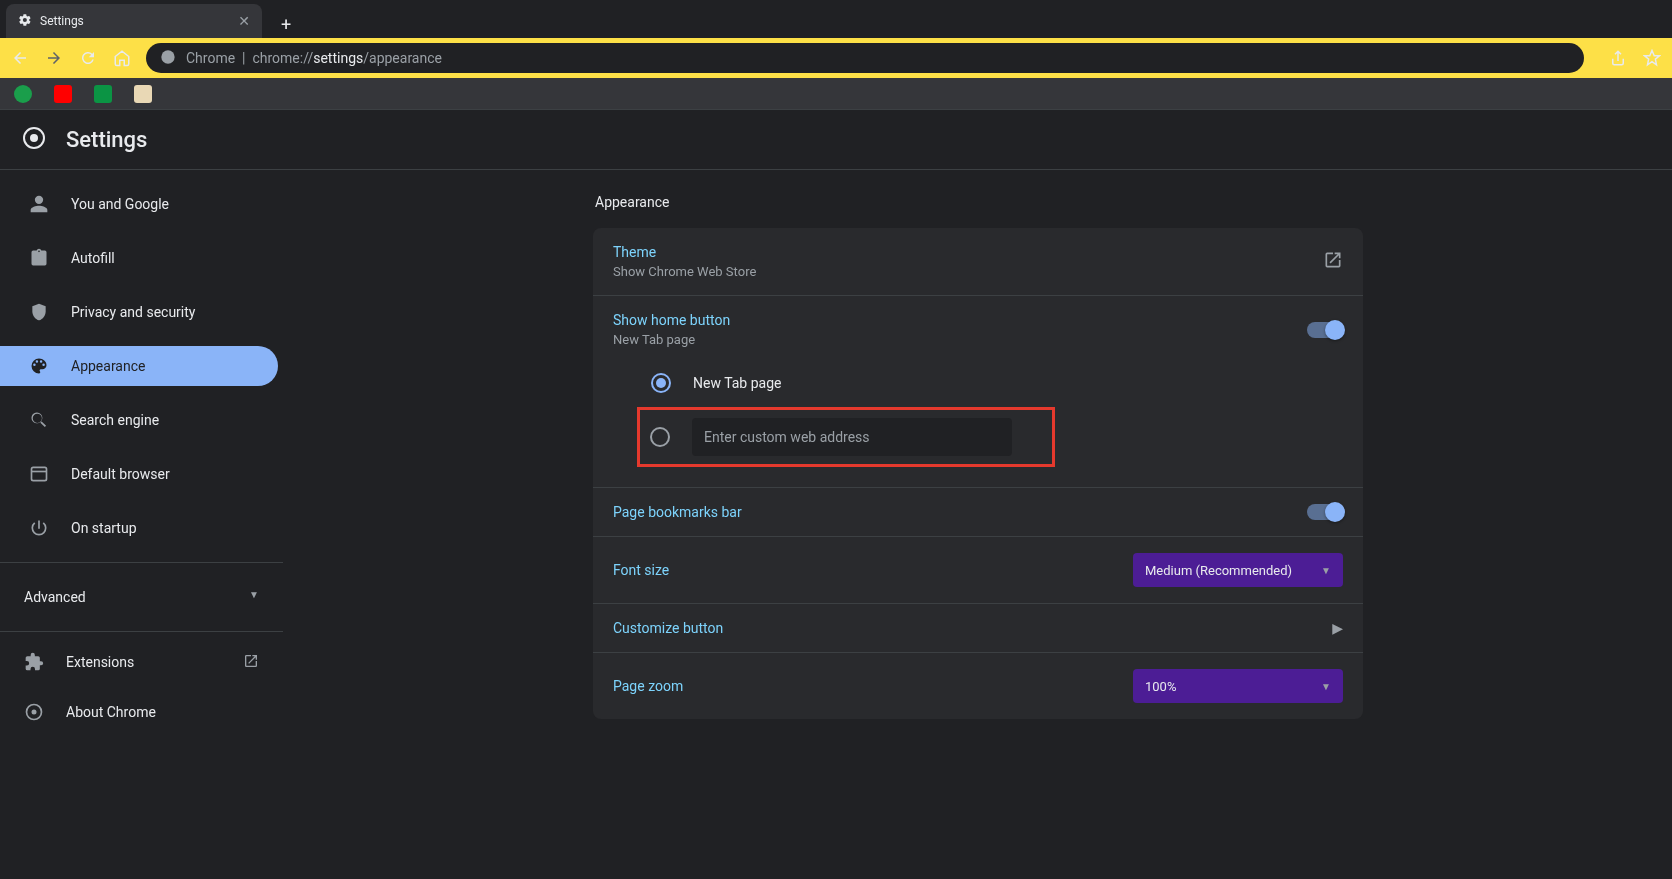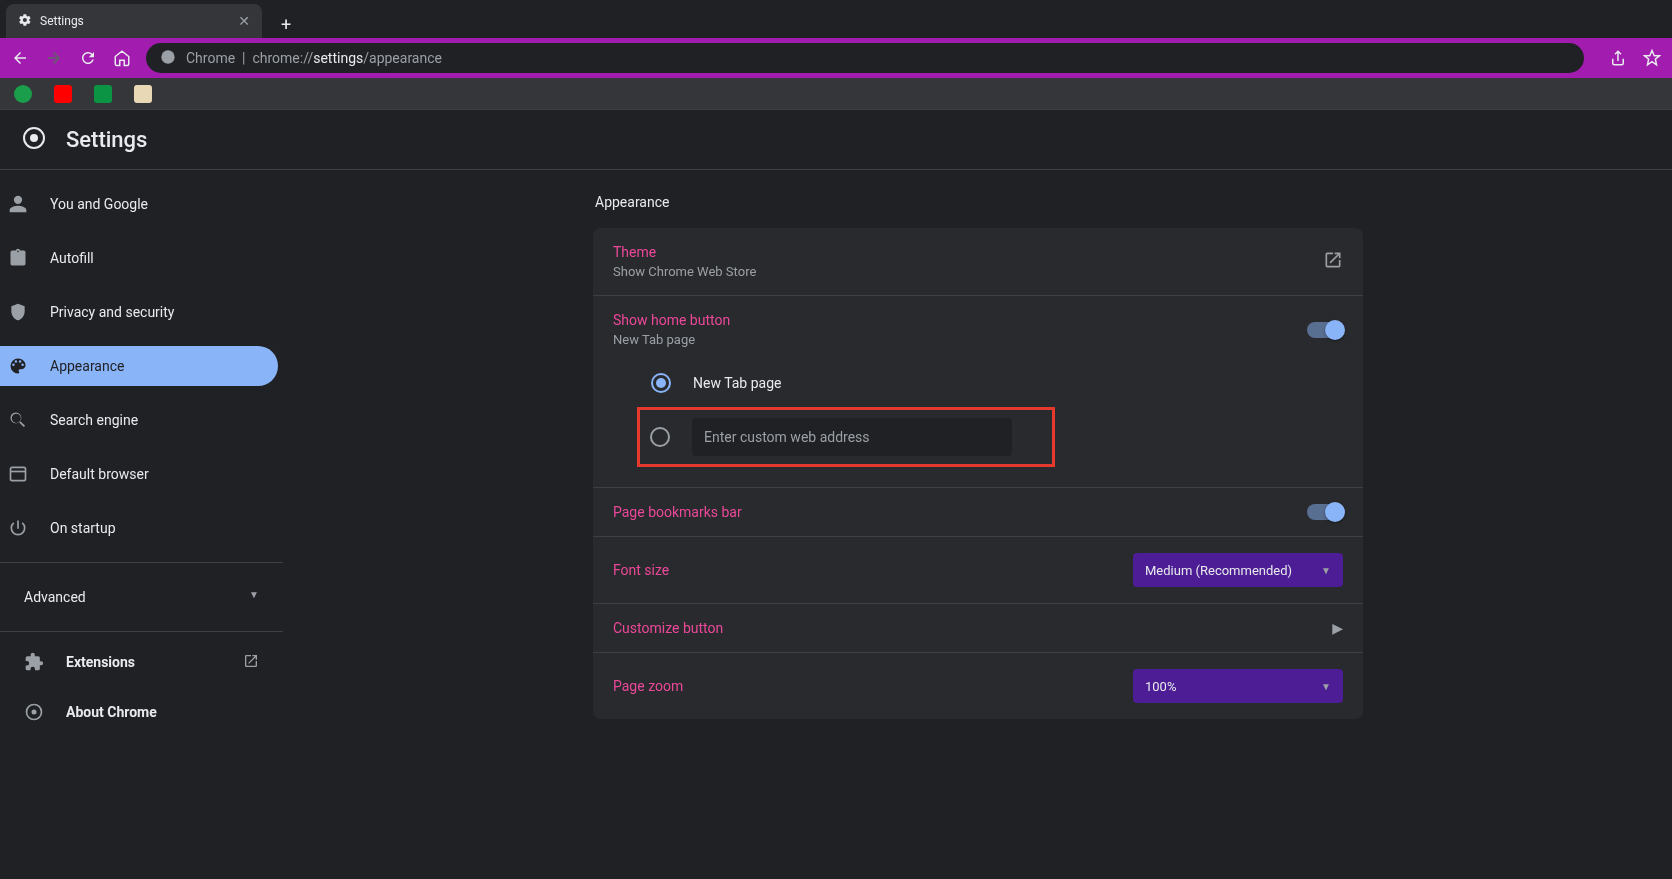--- a/index.html
+++ b/index.html
@@ -4,55 +4,55 @@
 <style>
 * { margin: 0; padding: 0; box-sizing: border-box; font-family: 'Segoe UI', Roboto, Arial, sans-serif; }
 body { background: #202124; color: #e8eaed; width: 1672px; height: 879px; overflow: hidden; }
 
 
 .tab-strip { height: 38px; background: #202124; display: flex; align-items: flex-end; padding-left: 6px; }
 .tab { display: flex; align-items: center; background: #35363a; border-radius: 8px 8px 0 0; height: 34px; width: 256px; padding: 0 12px; gap: 8px; font-size: 12px; color: #e8eaed; }
 .tab .close { margin-left: auto; font-size: 14px; color: #9aa0a6; cursor: pointer; }
 .new-tab { width: 28px; height: 28px; display: flex; align-items: center; justify-content: center; color: #e8eaed; font-size: 18px; margin-left: 10px; cursor: pointer; }
 
-.toolbar { height: 40px; background: #a21caf; display: flex; align-items: center; padding: 0 10px; gap: 14px; }
+.toolbar { height: 40px; background: #fde047; display: flex; align-items: center; padding: 0 10px; gap: 14px; }
 .nav-icon { width: 20px; height: 20px; display: flex; align-items: center; justify-content: center; color: #9aa0a6; }
 .nav-icon.active { color: #e8eaed; }
 .omnibox { flex: 1; height: 30px; background: #202124; border-radius: 15px; display: flex; align-items: center; padding: 0 14px; gap: 10px; color: #9aa0a6; font-size: 14px; }
 .omnibox .url { color: #9aa0a6; }
 .omnibox .url .bold { color: #e8eaed; }
 .toolbar-right { display: flex; gap: 14px; margin-left: 10px; }
 
 .bookmarks-bar { height: 32px; background: #35363a; display: flex; align-items: center; padding: 0 14px; gap: 22px; border-bottom: 1px solid #3c4043; }
 .bm-icon { width: 18px; height: 18px; border-radius: 50%; }
 
 
 .settings-header { height: 60px; display: flex; align-items: center; padding: 0 22px; gap: 20px; border-bottom: 1px solid #3c4043; }
 .settings-header h1 { font-size: 22px; font-weight: 500; color: #e8eaed; }
 .search-box { margin-left: 338px; width: 770px; height: 42px; background: #303134; border-radius: 6px; display: flex; align-items: center; padding: 0 18px; gap: 16px; color: #9aa0a6; font-size: 15px; }
 
 .settings-body { display: flex; height: calc(100% - 170px); }
 .sidebar { width: 284px; padding-top: 14px; border-right: 1px solid #202124; }
-.side-item { display: flex; align-items: center; height: 40px; padding: 0 8px; gap: 22px; font-size: 14px; color: #e8eaed; margin-bottom: 14px; cursor: pointer; }
+.side-item { display: flex; align-items: center; height: 40px; padding: 0 29px; gap: 22px; font-size: 14px; color: #e8eaed; margin-bottom: 14px; cursor: pointer; }
 .side-item.selected { background: #8ab4f8; color: #202124; border-radius: 0 26px 26px 0; width: 278px; }
 .side-item.selected svg { fill: #202124; }
 .side-icon { width: 20px; height: 20px; fill: #9aa0a6; display: flex; align-items: center; justify-content: center; }
 .advanced-row { display: flex; justify-content: space-between; padding: 18px 24px; font-size: 14px; color: #e8eaed; cursor: pointer; }
 .sidebar hr { border: none; border-top: 1px solid #3c4043; margin: 8px 0; }
-.ext-row { display: flex; align-items: center; height: 40px; padding: 0 24px; gap: 22px; font-size: 14px; color: #e8eaed; margin-top: 10px; cursor: pointer; font-weight: bold; }
+.ext-row { display: flex; align-items: center; height: 40px; padding: 0 24px; gap: 22px; font-size: 14px; color: #e8eaed; margin-top: 10px; cursor: pointer; }
 .ext-row .ext-open { margin-left: auto; }
 
 .content { flex: 1; padding: 24px 0 0 0; display: flex; flex-direction: column; align-items: center; }
 .content-inner { width: 770px; }
 .section-title { font-size: 14px; color: #e8eaed; margin-bottom: 18px; padding-left: 2px; }
 .card { background: #292a2d; border-radius: 8px; overflow: hidden; }
 .row { padding: 16px 20px; border-bottom: 1px solid #3c4043; display: flex; align-items: center; justify-content: space-between; }
 .row:last-child { border-bottom: none; }
 .row-left { display: flex; flex-direction: column; gap: 4px; }
-.row-title { font-size: 14px; color: #ec4899; }
+.row-title { font-size: 14px; color: #7dd3fc; }
 .row-sub { font-size: 13px; color: #9aa0a6; }
 .external-icon { width: 20px; height: 20px; fill: #9aa0a6; }
 
 .toggle { width: 36px; height: 16px; background: #8ab4f8; border-radius: 8px; position: relative; }
 .toggle::after { content: ''; position: absolute; right: -2px; top: -2px; width: 20px; height: 20px; background: #8ab4f8; border-radius: 50%; box-shadow: 0 1px 3px rgba(0,0,0,.4); }
 .toggle.on { background: rgba(138,180,248,.5); }
 
 .radio-group { padding: 10px 20px 20px 58px; display: flex; flex-direction: column; gap: 14px; border-bottom: 1px solid #3c4043; }
 .radio-row { display: flex; align-items: center; gap: 22px; }
 .radio { width: 20px; height: 20px; border: 2px solid #9aa0a6; border-radius: 50%; display: flex; align-items: center; justify-content: center; flex-shrink: 0; }

